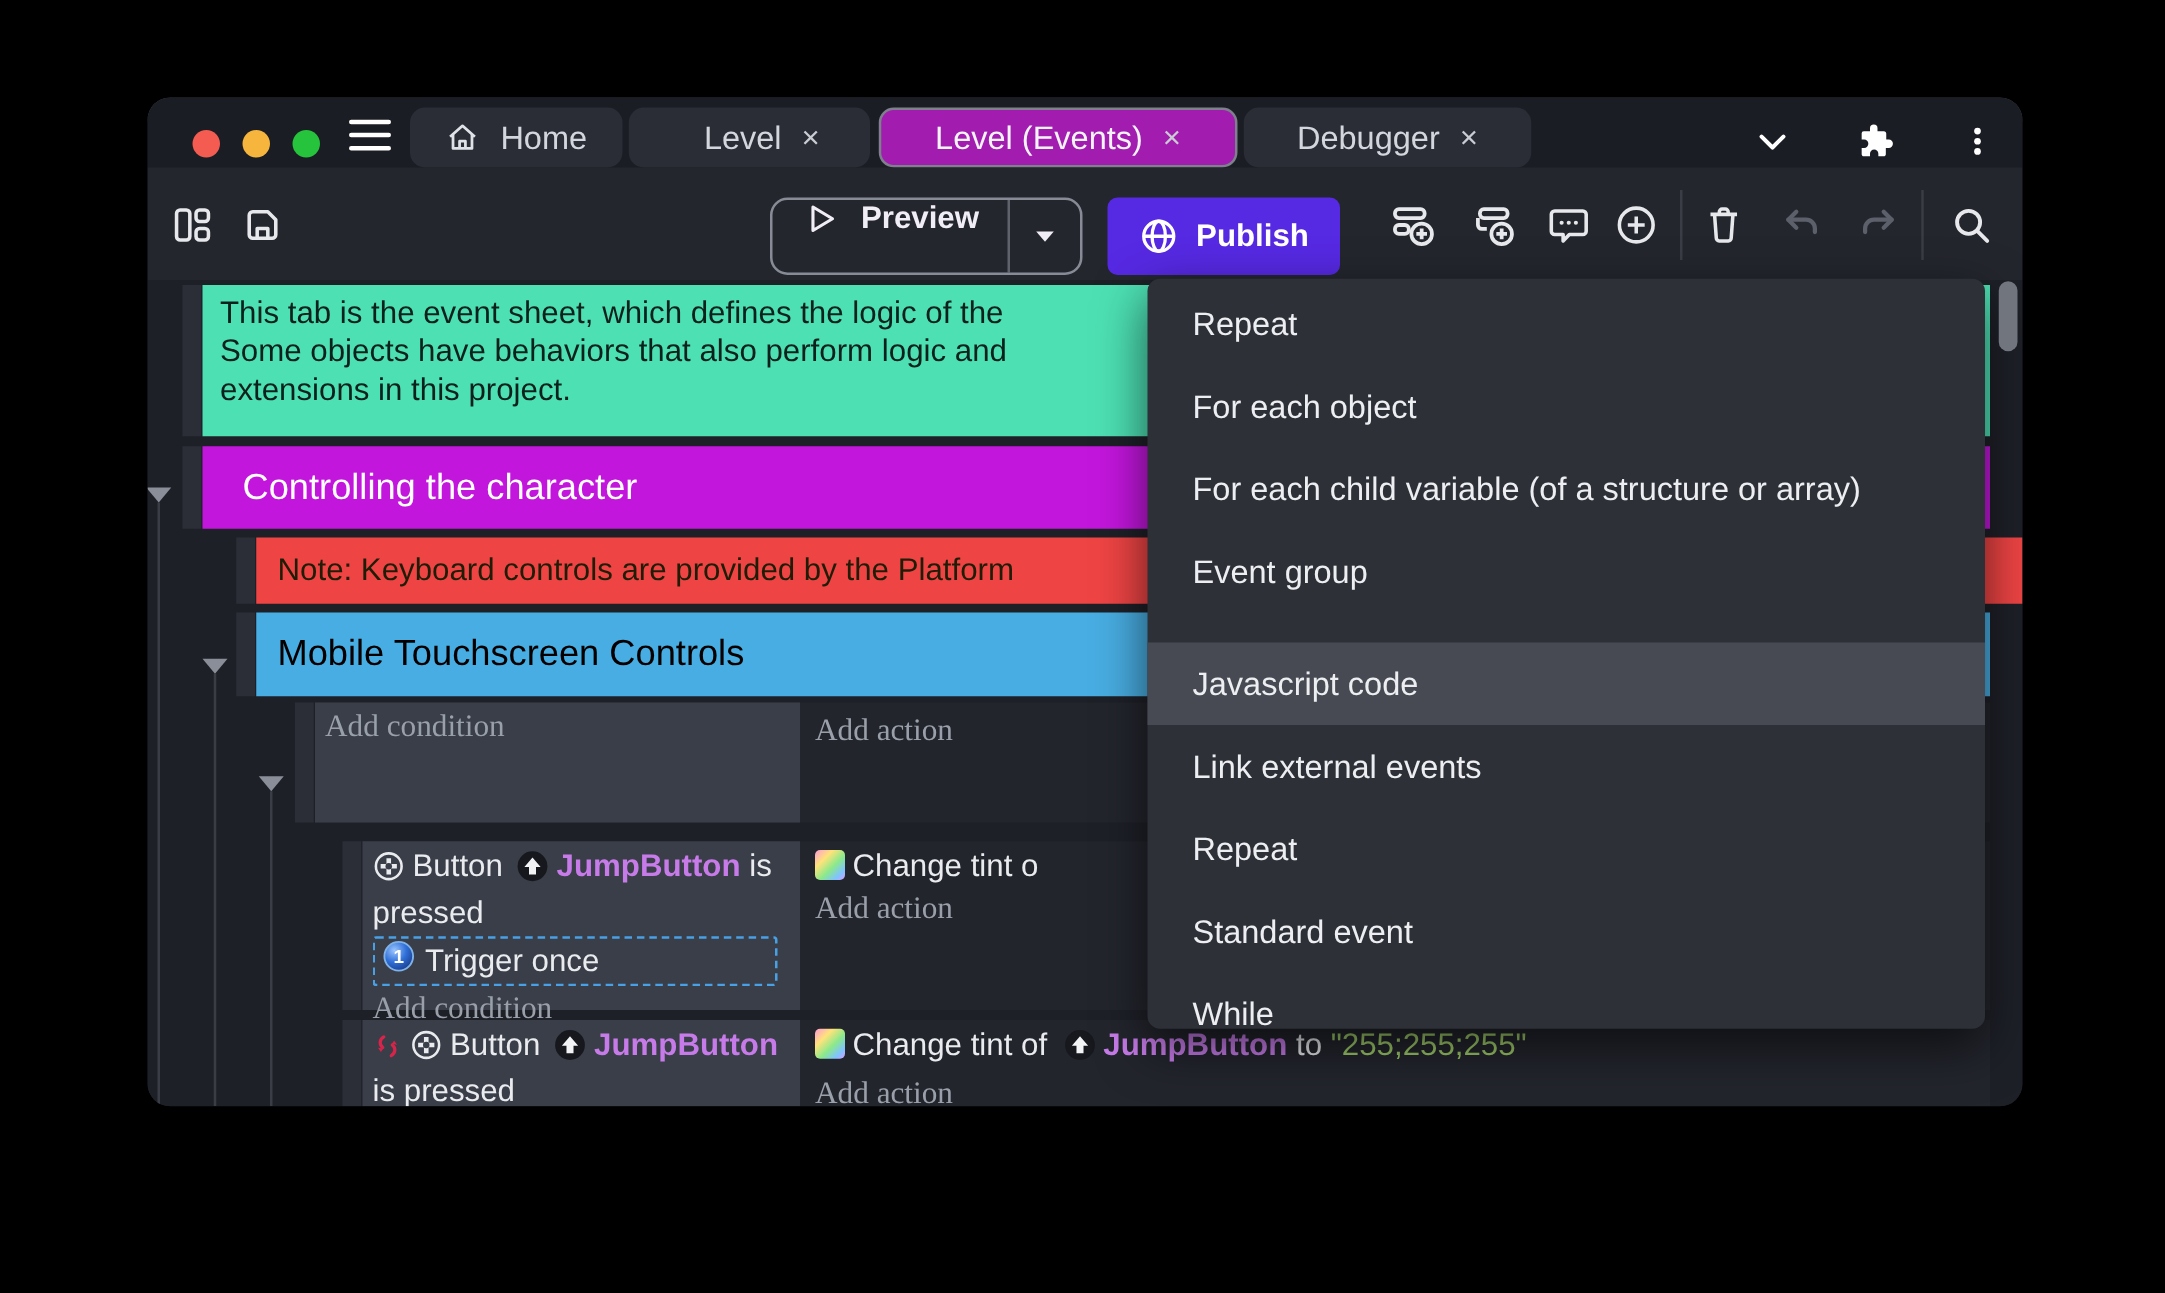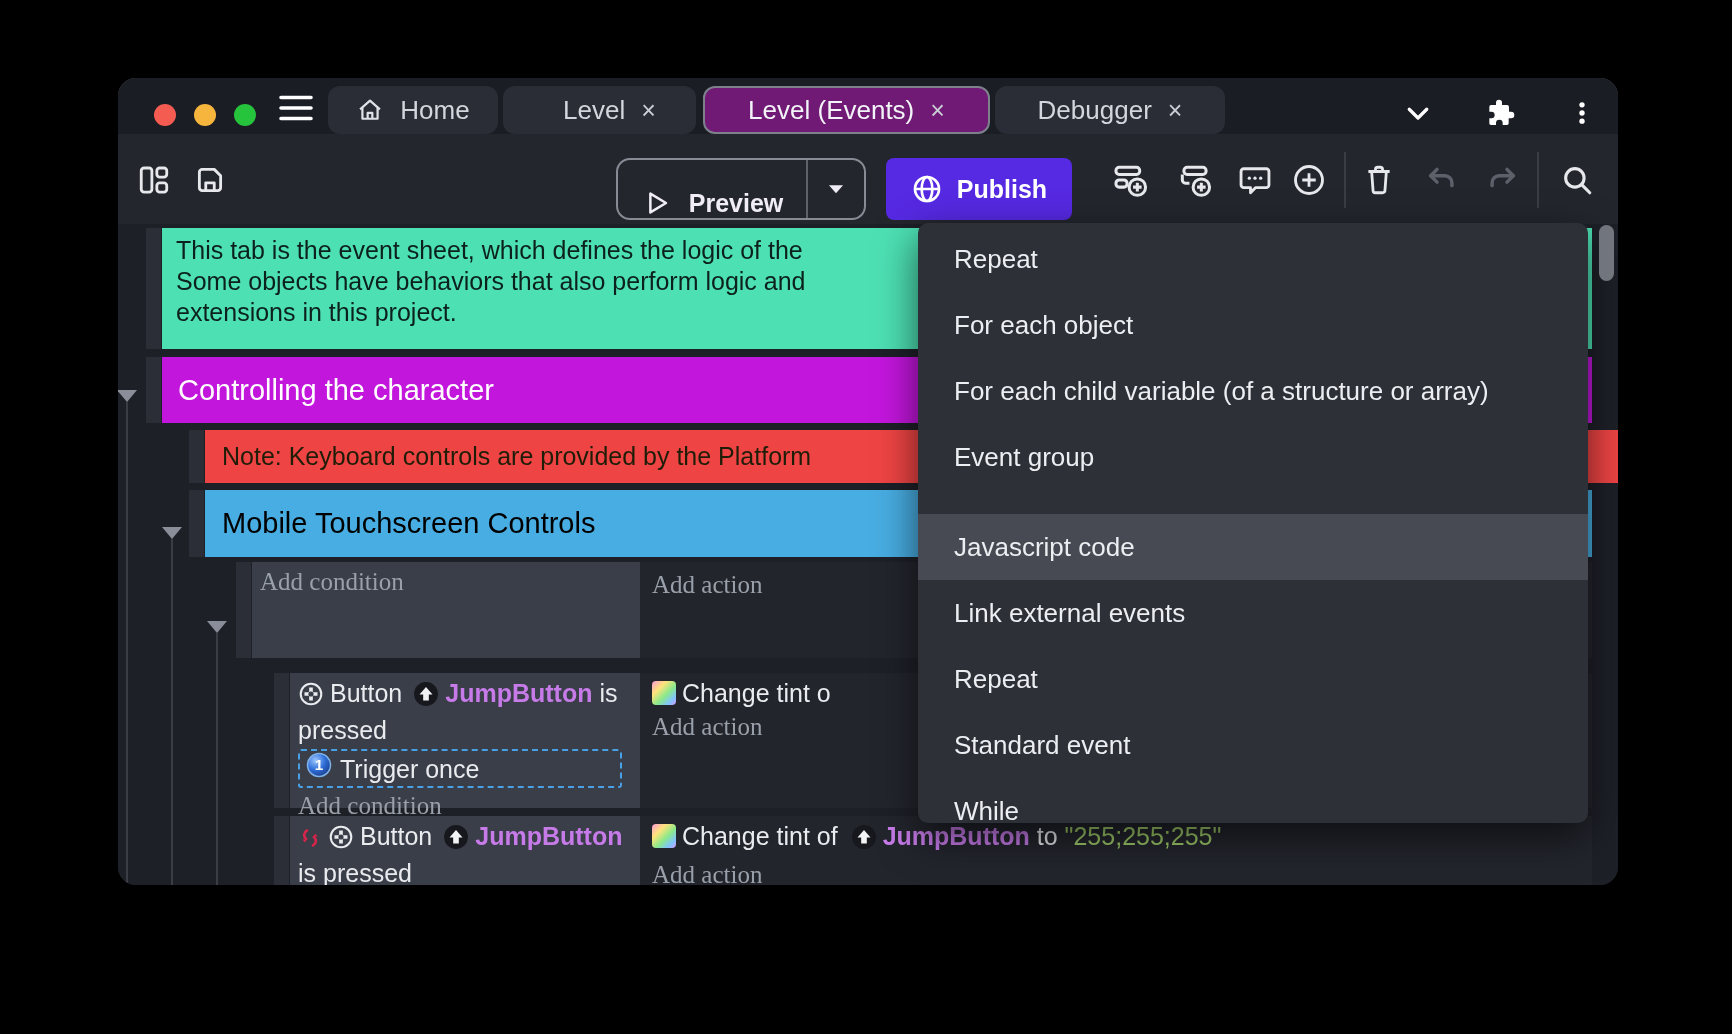--- a/index.html
+++ b/index.html
@@ -18,54 +18,54 @@
   .light.red { left:36px; background:#f45c52; }
   .light.yellow { left:76px; background:#f6b53c; }
   .light.green { left:116px; background:#26c33c; }
   .hamburger { position:absolute; left:158px; top:15px; width:40px; height:30px; display:flex; align-items:center; justify-content:center; }
   .tab {
     position:absolute; top:8px; height:48px; background:#2a2d36; border-radius:12px;
     display:flex; align-items:center; justify-content:center; gap:16px;
     color:#d3d6dc; font-size:26px; cursor:default;
   }
   .tab .close { color:#c9ccd3; font-size:25px; line-height:1; }
-  .tab.active { background:#701a75; border:2px solid #7c818c; color:#f3f4f7; }
+  .tab.active { background:#a21caf; border:2px solid #7c818c; color:#f3f4f7; }
   .tab-home { left:210px; width:170px; }
   .tab-level { left:385px; width:193px;padding-left:20px; }
   .tab-events { left:585px; width:287px; }
   .tab-debugger { left:877px; width:230px; }
   .tb-right-icon { position:absolute; top:18px; width:40px; height:34px; display:flex; align-items:center; justify-content:center; }
 
   
   .toolbar { position:absolute; left:0; top:56px; right:0; height:90px; background:#24262e; }
   .tool-icon { position:absolute; top:24px; width:44px; height:44px; display:flex; align-items:center; justify-content:center; border-radius:8px; }
   .tool-divider { position:absolute; top:18px; width:2px; height:56px; background:#3a3d45; }
   .btn-preview {
     position:absolute; left:498px; top:24px; width:250px; height:62px;
     border:2px solid #878b95; border-radius:14px; display:flex; align-items:center;
     color:#f1edf7; font-weight:bold; font-size:25px;
   }
-  .btn-preview .seg-main { flex:1; display:flex; align-items:flex-end; justify-content:center; gap:18px; height:100%; }
+  .btn-preview .seg-main { flex:1; display:flex; align-items:flex-start; justify-content:center; gap:18px; height:100%; }
   .btn-preview .seg-div { width:2px; height:100%; background:#878b95; opacity:.6; }
   .btn-preview .seg-caret { width:56px; height:100%; display:flex; align-items:center; justify-content:center; }
   .btn-publish {
     position:absolute; left:768px; top:24px; width:186px; height:62px;
     background:#5629e2; border-radius:8px; display:flex; align-items:center; justify-content:center; gap:14px;
     color:#fff; font-weight:bold; font-size:25px;
   }
 
   
   .sheet { position:absolute; left:0; top:146px; width:1500px; height:661px; background:#1e2028; overflow:hidden; }
   .rail { position:absolute; width:2px; background:#3a3d45; }
   .tri { position:absolute; width:0; height:0; border-left:10px solid transparent; border-right:10px solid transparent; border-top:12px solid #8a8e98; }
   .mcell { position:absolute; width:15px; background:#2b2e37; }
 
   .block { position:absolute; }
   .comment-block { left:44px; top:4px; width:1430px; height:121px; background:#4de0b3; color:#0c211b; font-size:25px; line-height:31px; padding:7px 0 0 14px; }
-  .group-magenta { left:44px; top:133px; width:1430px; height:66px; background:#c316dd; color:#ffffff; font-size:29px; display:flex; align-items:center; padding-left:16px; }
+  .group-magenta { left:44px; top:133px; width:1430px; height:66px; background:#c316dd; color:#ffffff; font-size:29px; display:flex; align-items:center; padding-left:32px; }
   .note-yellow { left:87px; top:206px; width:1524px; height:53px; background:#ef4444; color:#1f1d08; font-size:25px; display:flex; align-items:center; padding-left:17px; }
   .group-blue { left:87px; top:266px; width:1387px; height:67px; background:#48ade2; color:#000000; font-size:29px; display:flex; align-items:center; padding-left:17px;text-align:center; }
 
   .event-row { position:absolute; background:#23252d; }
   .row1 { left:134px; top:338px; width:1340px; height:96px; }
   .row2 { left:172px; top:449px; width:1302px; height:135px; }
   .row3 { left:172px; top:592px; width:1302px; height:90px; }
   .cond { position:absolute; left:0; top:0; bottom:0; background:#3a3e49; color:#e9ebee; font-size:25px; line-height:32px; padding:4px 8px; }
   .row1 .cond { width:388px; }
   .row2 .cond, .row3 .cond { width:350px; }

